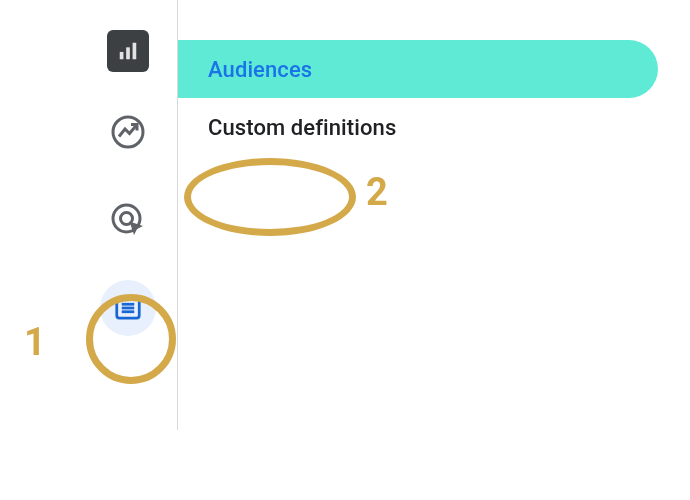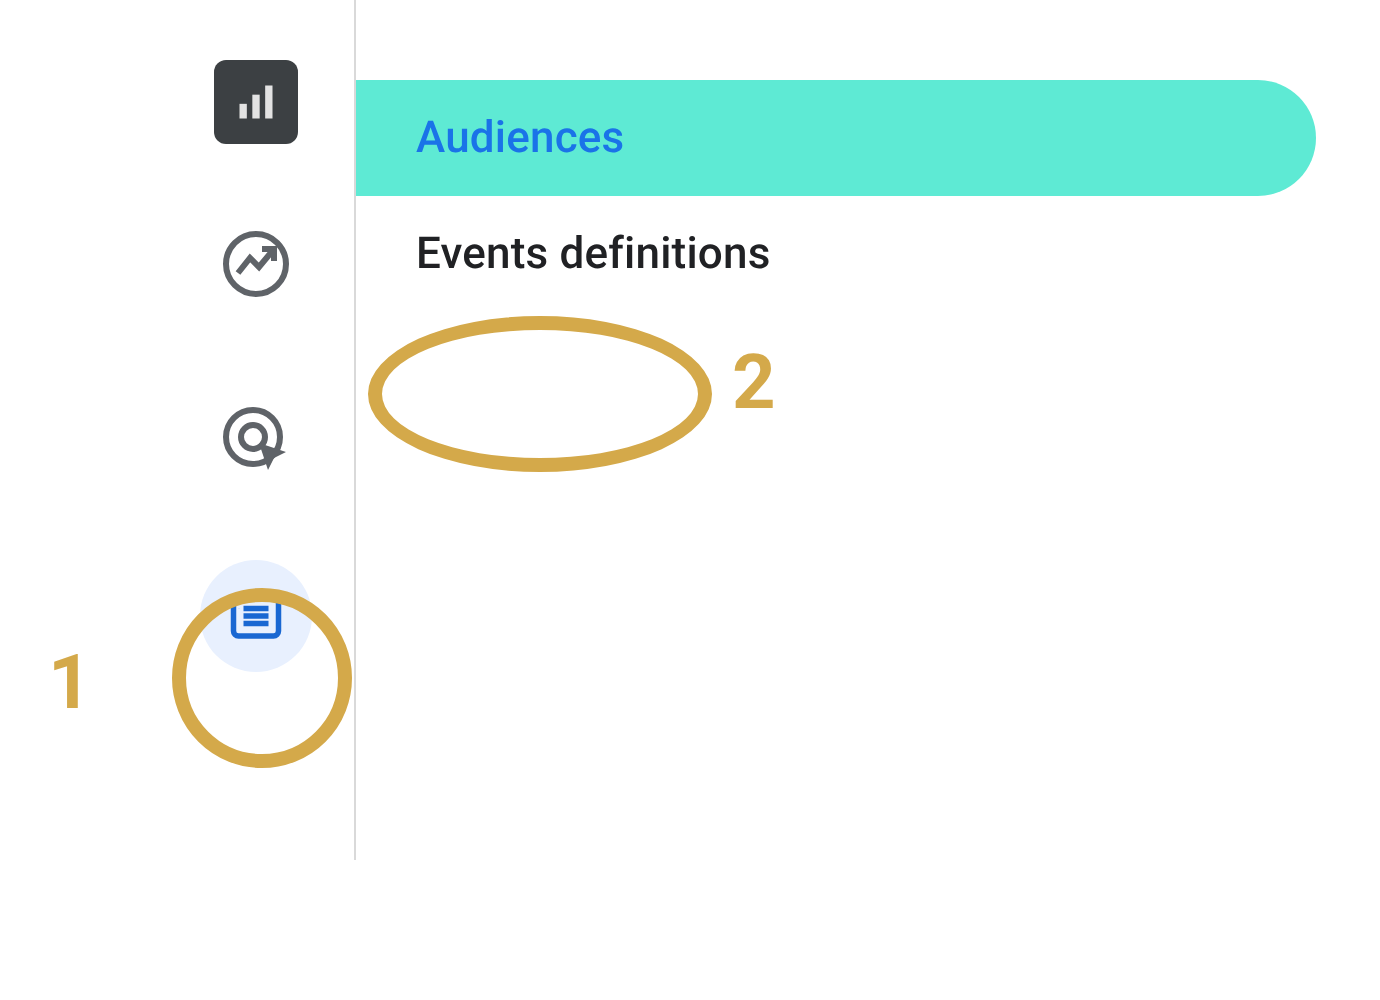--- a/index.html
+++ b/index.html
@@ -110,21 +110,21 @@
     </div>
 
   </div>
 
   <div class="panel">
     <ul class="menu">
       <li class="menu-item selected">
         <span>Audiences</span>
       </li>
       <li class="menu-item">
-        <span>Events definitions</span>
+        <span>Custom definitions</span>
       </li>
     </ul>
   </div>
 
 </div>
 
 <div class="anno-circle" style="left:86px; top:294px; width:90px; height:90px;"></div>
 <div class="anno-num" style="left:24px; top:320px;">1</div>
 
 <div class="anno-ellipse" style="left:184px; top:158px; width:172px; height:78px;"></div>

